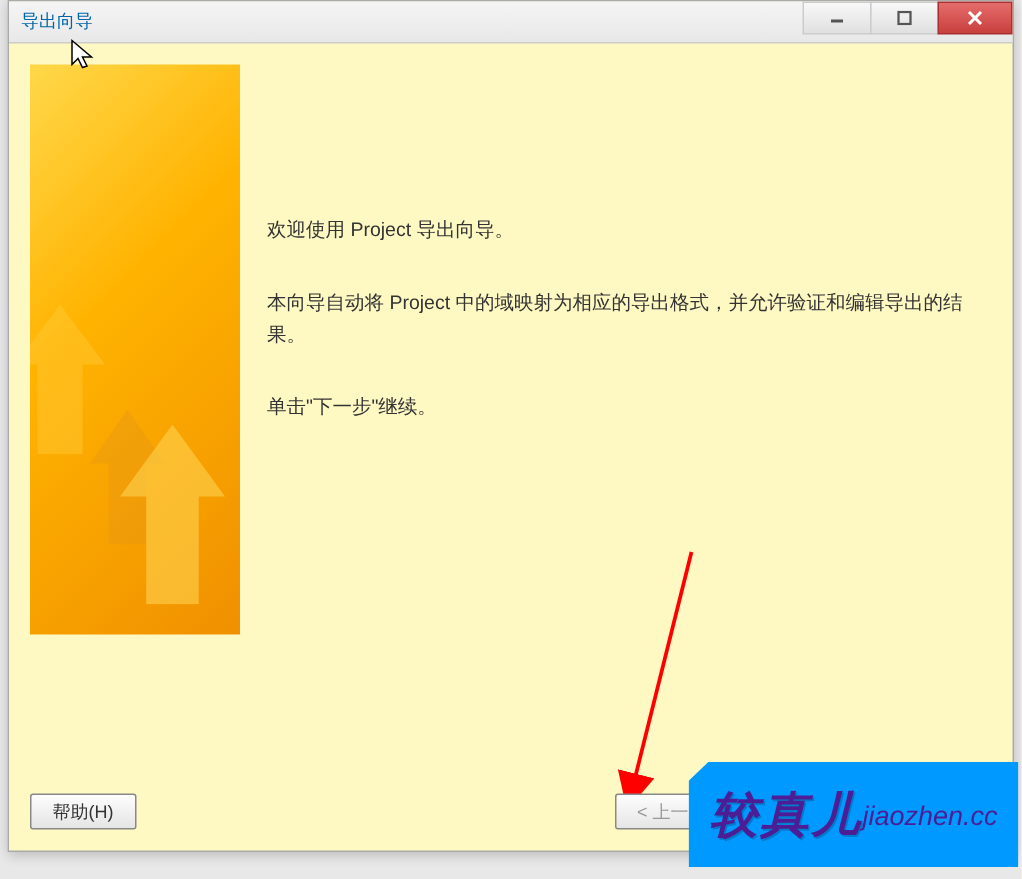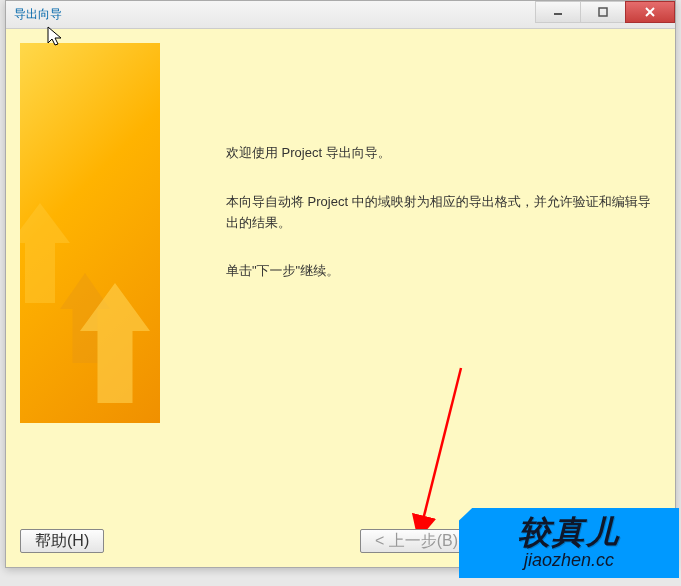--- a/index.html
+++ b/index.html
@@ -110,21 +110,20 @@
     }
     .main-text {
       flex: 1;
       padding-top: 100px;
       color: #333;
       font-size: 13px;
       line-height: 1.6;
     }
     .main-text p {
       margin-bottom: 28px;
-      margin-left: 48px;
     }
     .annotation {
       position: absolute;
       top: 320px;
       left: 335px;
       color: #ff0000;
       font-size: 24px;
       font-weight: normal;
       letter-spacing: 2px;
     }
@@ -143,21 +142,21 @@
       display: flex;
       align-items: center;
       padding: 0 14px;
     }
     .btn {
       height: 24px;
       padding: 0 14px;
       background: linear-gradient(to bottom, #fdfdfd, #e5e5e5);
       border: 1px solid #888;
       border-radius: 2px;
-      font-size: 16px;
+      font-size: 12px;
       font-family: inherit;
       display: flex;
       align-items: center;
       cursor: pointer;
       color: #333;
     }
     .btn.disabled {
       color: #999;
       cursor: default;
     }
@@ -168,24 +167,24 @@
       margin-left: 6px;
     }
     .watermark {
       position: absolute;
       bottom: 8px;
       right: 2px;
       width: 220px;
       height: 70px;
       background: #0099ff;
       display: flex;
-      flex-direction: column;
+      flex-direction: row;
       align-items: center;
       justify-content: center;
-      color: #0f172a;
+      color: #4c1d95;
       z-index: 50;
       clip-path: polygon(6% 0, 100% 0, 100% 100%, 0 100%, 0 18%);
     }
     .wm-main {
       font-size: 32px;
       font-weight: bold;
       font-style: italic;
       letter-spacing: 2px;
       line-height: 1;
       text-shadow: 1px 1px 0 rgba(0,0,0,0.2);

